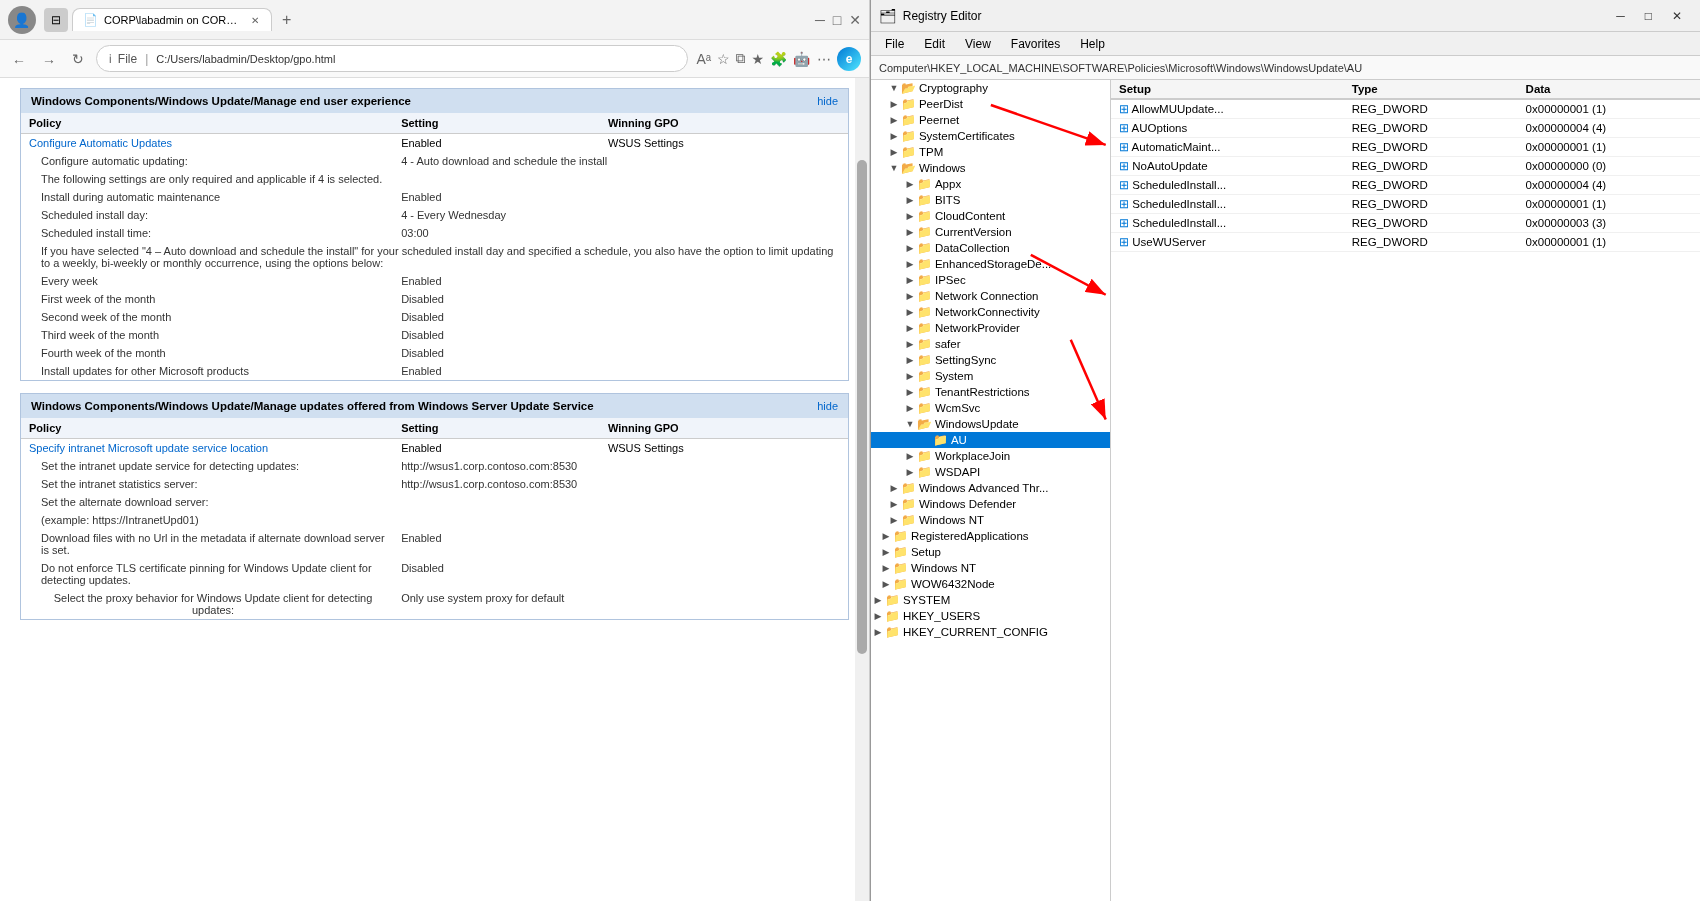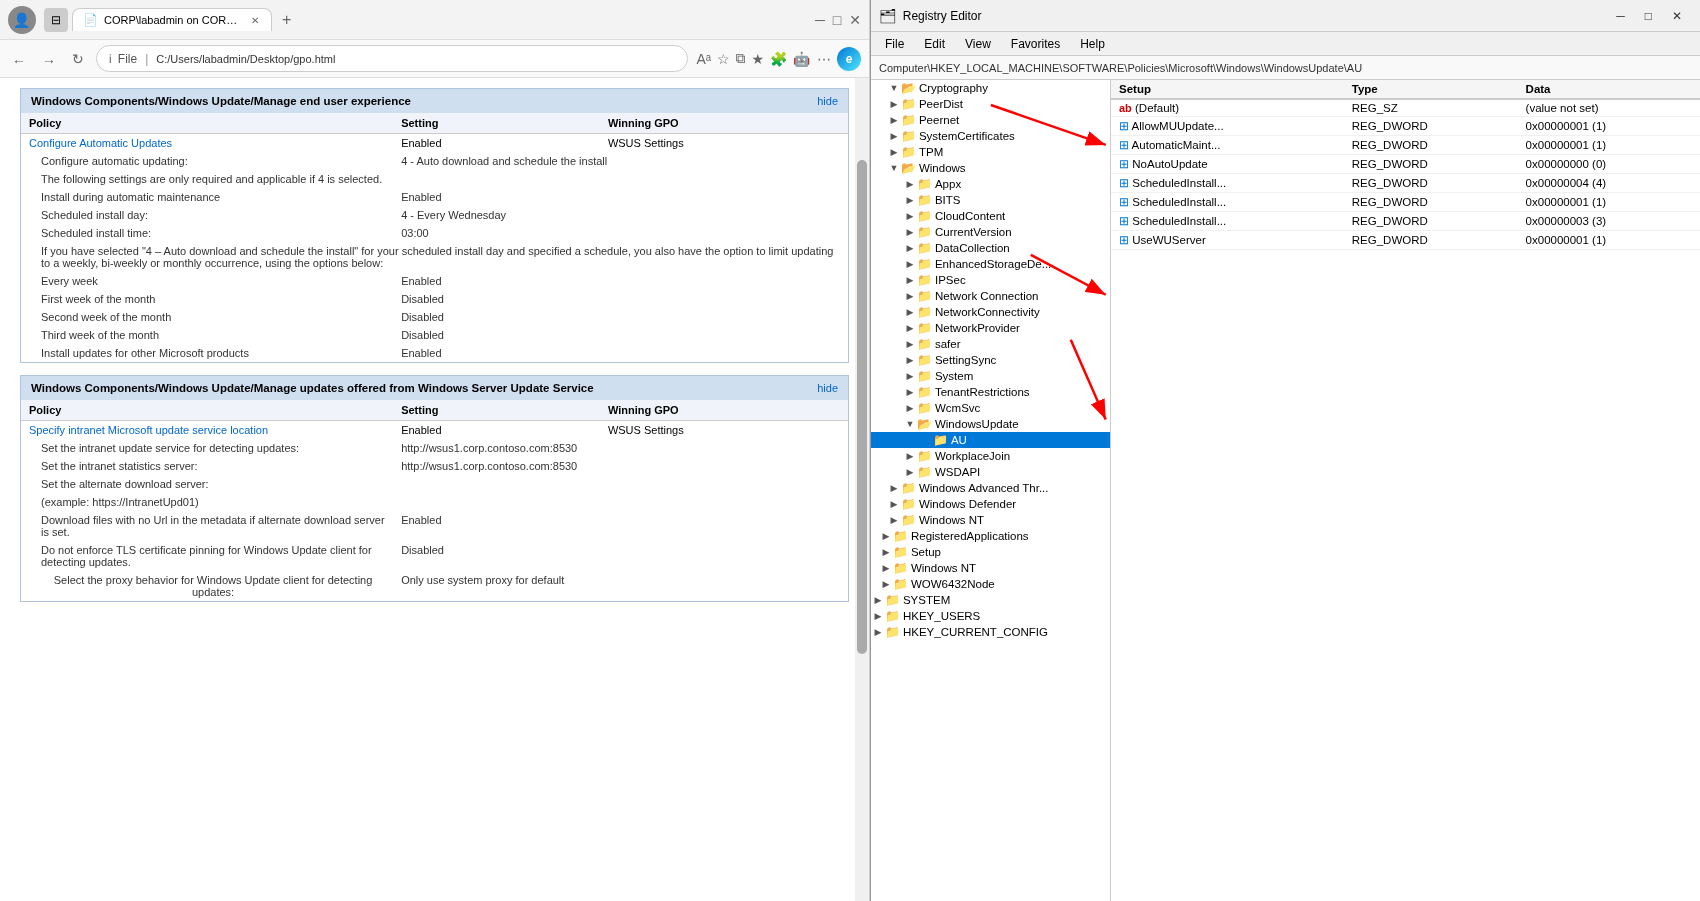--- a/index.html
+++ b/index.html
@@ -439,20 +439,24 @@
         </tr>
               <tr>
           <td colspan="1" style="padding-left:20px;color:#333;margin-top:40px;">Second week of the month</td>
           <td colspan="2" style="color:#333;">Disabled</td>
         </tr>
               <tr>
           <td colspan="1" style="padding-left:20px;color:#333;">Third week of the month</td>
           <td colspan="2" style="color:#333;">Disabled</td>
         </tr>
               <tr>
+          <td colspan="1" style="padding-left:20px;color:#333;">Fourth week of the month</td>
+          <td colspan="2" style="color:#333;">Disabled</td>
+        </tr>
+              <tr>
           <td colspan="1" style="padding-left:20px;color:#333;">Install updates for other Microsoft products</td>
           <td colspan="2" style="color:#333;">Enabled</td>
         </tr>
             </tbody>
         </table>
       </div>
 
       <div class="policy-section">
         <div class="section-header">
           <span>Windows Components/Windows Update/Manage updates offered from Windows Server Update Service</span>
@@ -754,28 +758,28 @@
       <table class="values-table">
         <thead>
           <tr>
             <th>Setup</th>
             <th>Type</th>
             <th>Data</th>
           </tr>
         </thead>
         <tbody id="values-body">
             <tr>
-      <td><span class="val-ab">ab</span> (Default)</td>
-      <td>REG_SZ</td>
-      <td>(value not set)</td>
-    </tr>
-            <tr>
       <td><span style="color:#0078d7;font-size:12px;">⊞</span> AllowMUUpdate...</td>
       <td>REG_DWORD</td>
       <td>0x00000001 (1)</td>
+    </tr>
+            <tr>
+      <td><span style="color:#0078d7;font-size:12px;">⊞</span> AUOptions</td>
+      <td>REG_DWORD</td>
+      <td>0x00000004 (4)</td>
     </tr>
             <tr>
       <td><span style="color:#0078d7;font-size:12px;">⊞</span> AutomaticMaint...</td>
       <td>REG_DWORD</td>
       <td>0x00000001 (1)</td>
     </tr>
             <tr>
       <td><span style="color:#0078d7;font-size:12px;">⊞</span> NoAutoUpdate</td>
       <td>REG_DWORD</td>
       <td>0x00000000 (0)</td>

